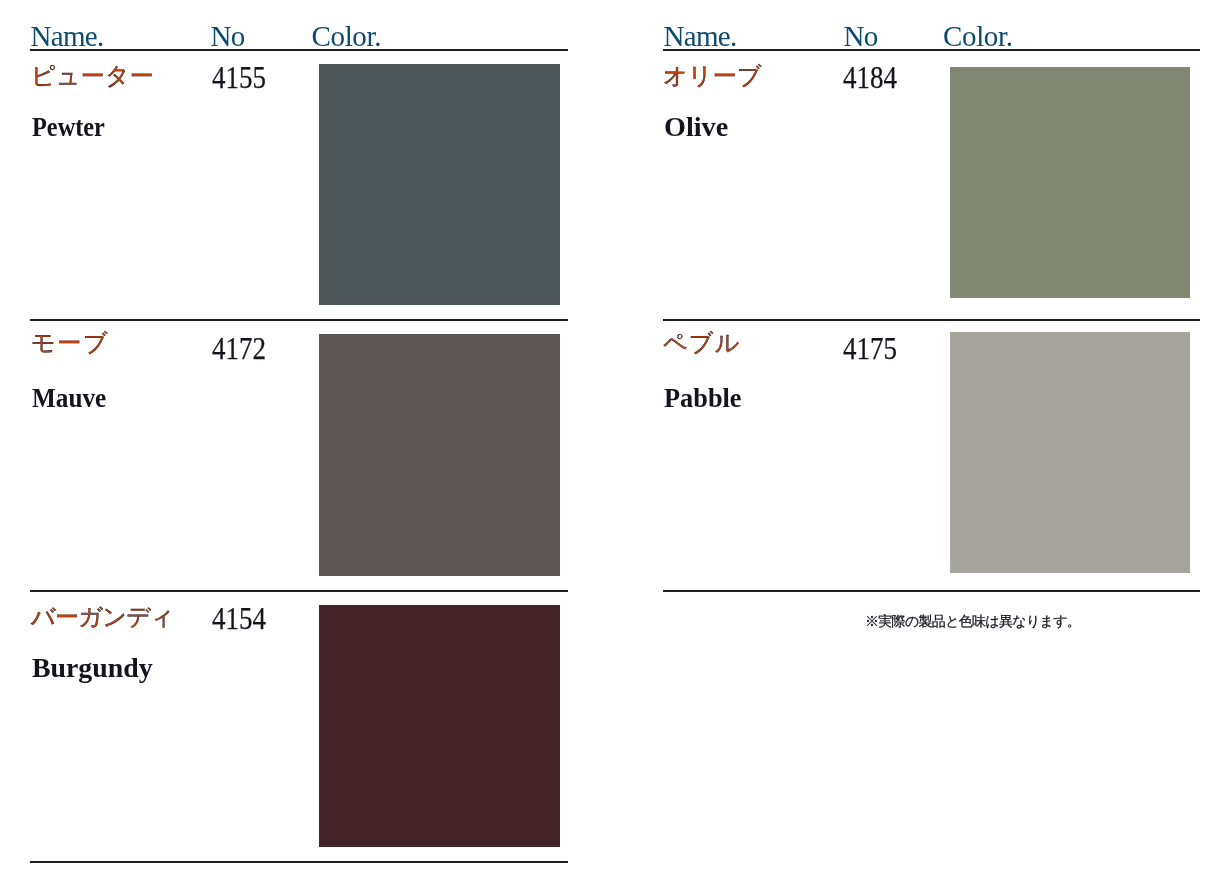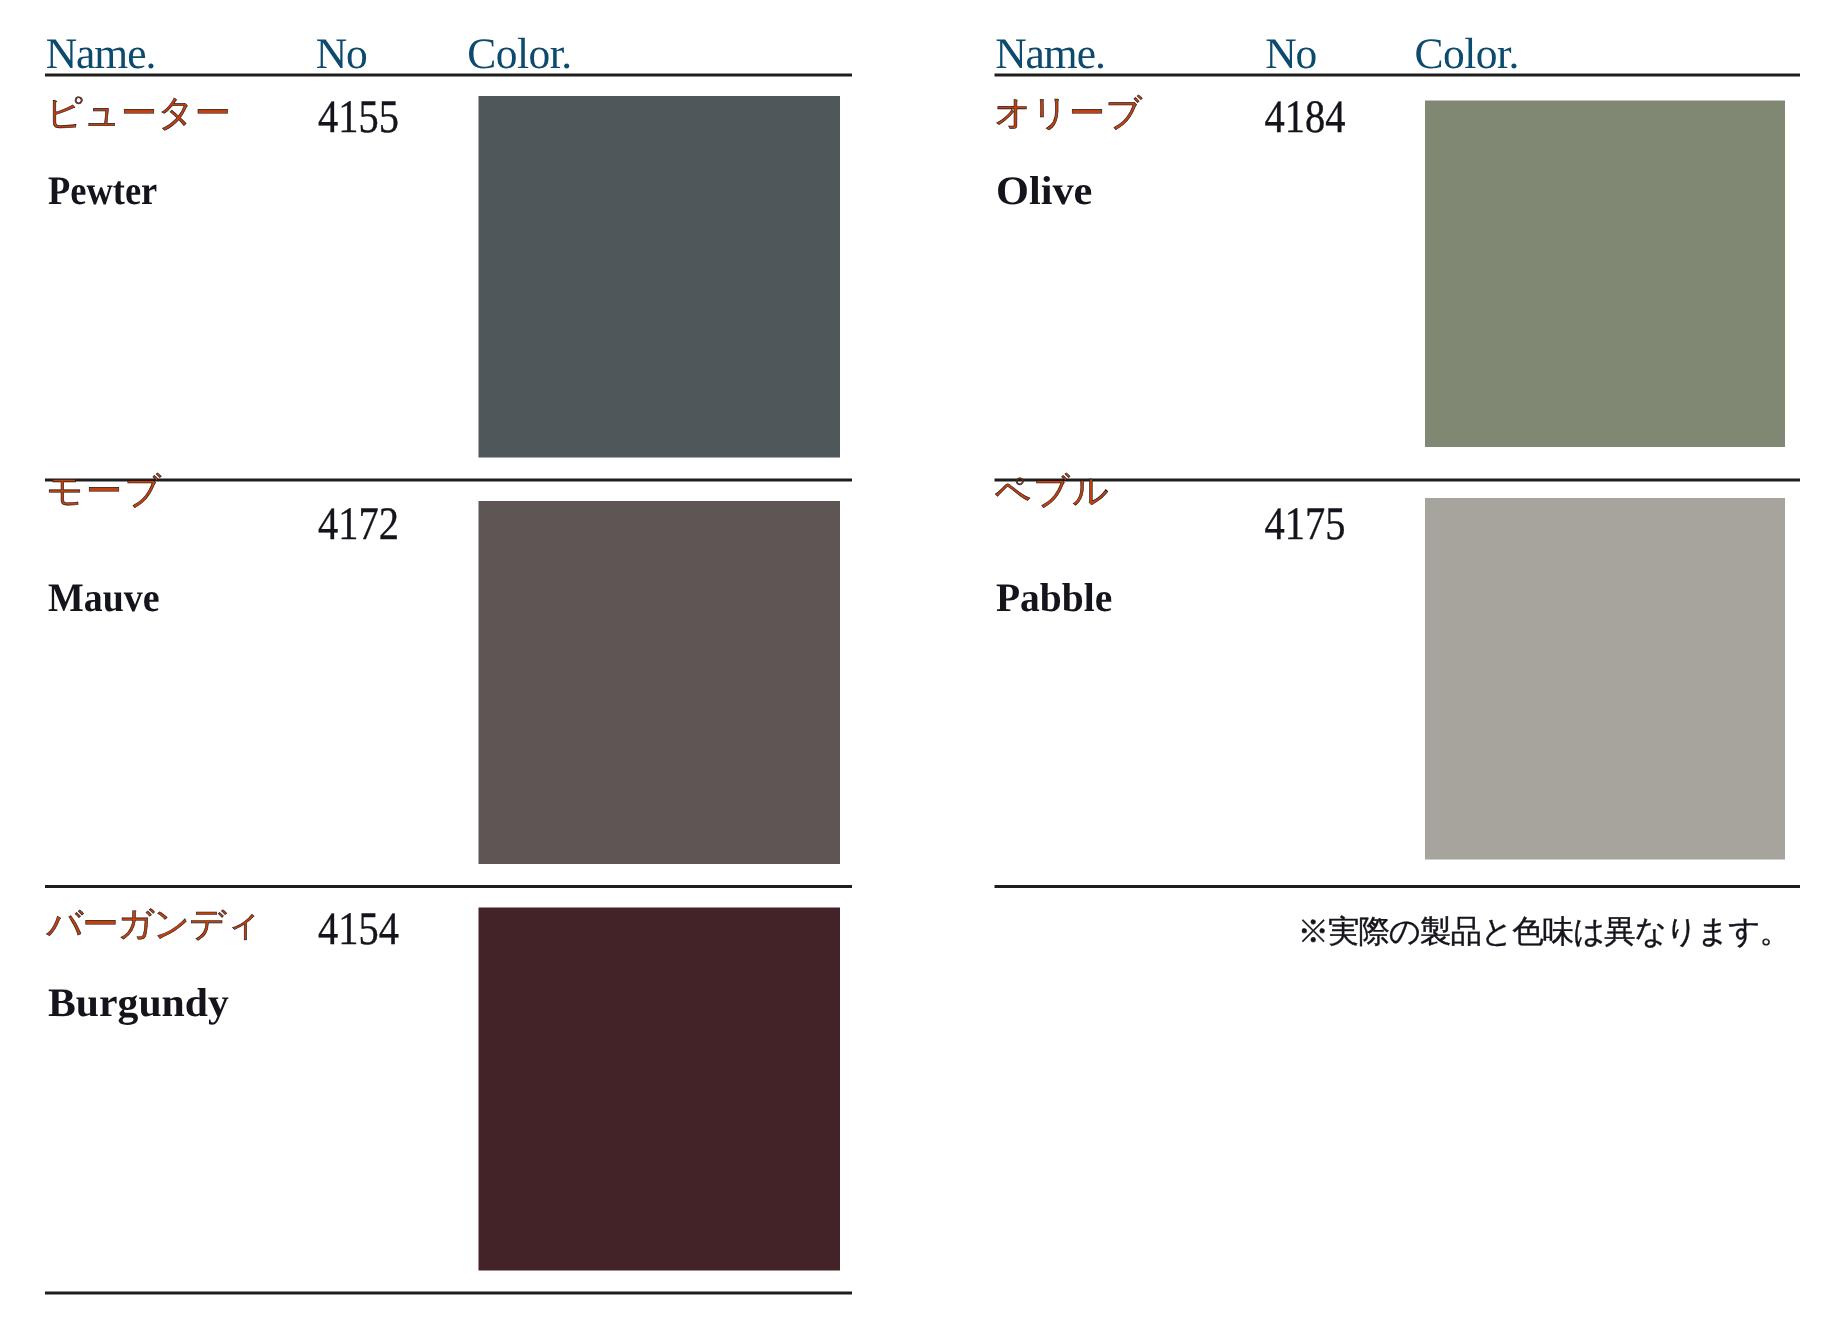--- a/index.html
+++ b/index.html
@@ -46,21 +46,21 @@
          transform-origin:left top; }
   .sw  { position:absolute; left:289px; width:241px; }
 
   .table.right .jp { left:0px; }
   .table.right .no { left:180.3px; }
   .table.right .en { left:1px; }
   .table.right .sw { left:287px; width:240px; }
 
   
   .row0 .jp { top:64px;  } .row0 .no { top:62px;  } .row0 .en { top:114px; }
-  .row1 .jp { top:316px; } .row1 .no { top:333px; } .row1 .en { top:385px; }
+  .row1 .jp { top:331px; } .row1 .no { top:333px; } .row1 .en { top:385px; }
   .row2 .jp { top:605px; } .row2 .no { top:603px; } .row2 .en { top:655px; }
 
   .table.left  .row0 .sw { top:64px;  height:241px; }
   .table.left  .row1 .sw { top:334px; height:242px; }
   .table.left  .row2 .sw { top:605px; height:242px; }
   .table.right .row0 .sw { top:67px;  height:231px; }
   .table.right .row1 .sw { top:332px; height:241px; }
 
   
   .jp-pewter   { letter-spacing:0.27px;  }
@@ -70,21 +70,21 @@
   .jp-pebble   { letter-spacing:1.25px;  }
 
   
   .en-pewter   { transform:scaleX(0.900); }
   .en-mauve    { transform:scaleX(0.935); }
   .en-burgundy { transform:scaleX(1.030); }
   .en-olive    { transform:scaleX(1.045); }
   .en-pabble   { transform:scaleX(0.975); }
 
   
-  .note { position:absolute; left:202px; top:611px; font-size:21px;
+  .note { position:absolute; left:202px; top:611px; font-size:14px;
           line-height:21px; letter-spacing:-0.7px; white-space:nowrap;
           color:#14141c; -webkit-text-stroke:0.25px #14141c; }
 </style>
 </head>
 <body>
 
 <div class="page">
 
   <div class="table left">
 

